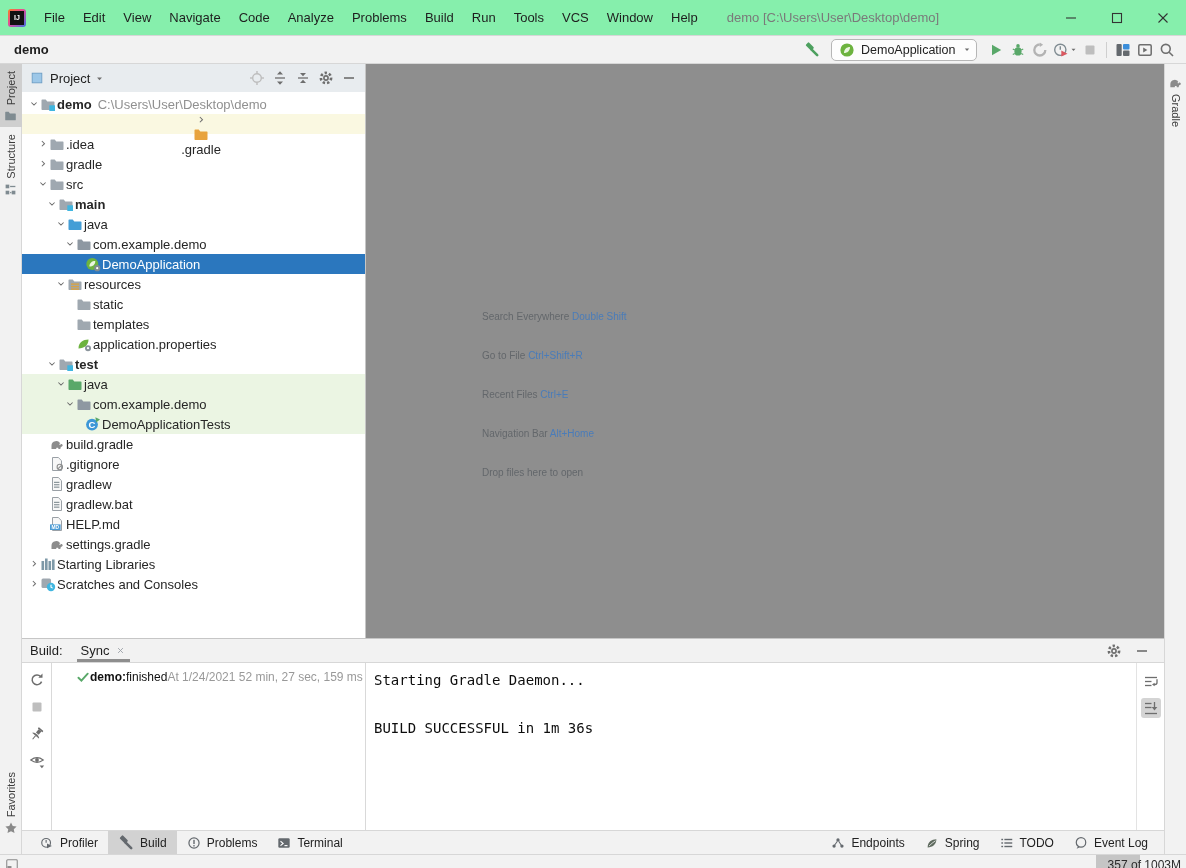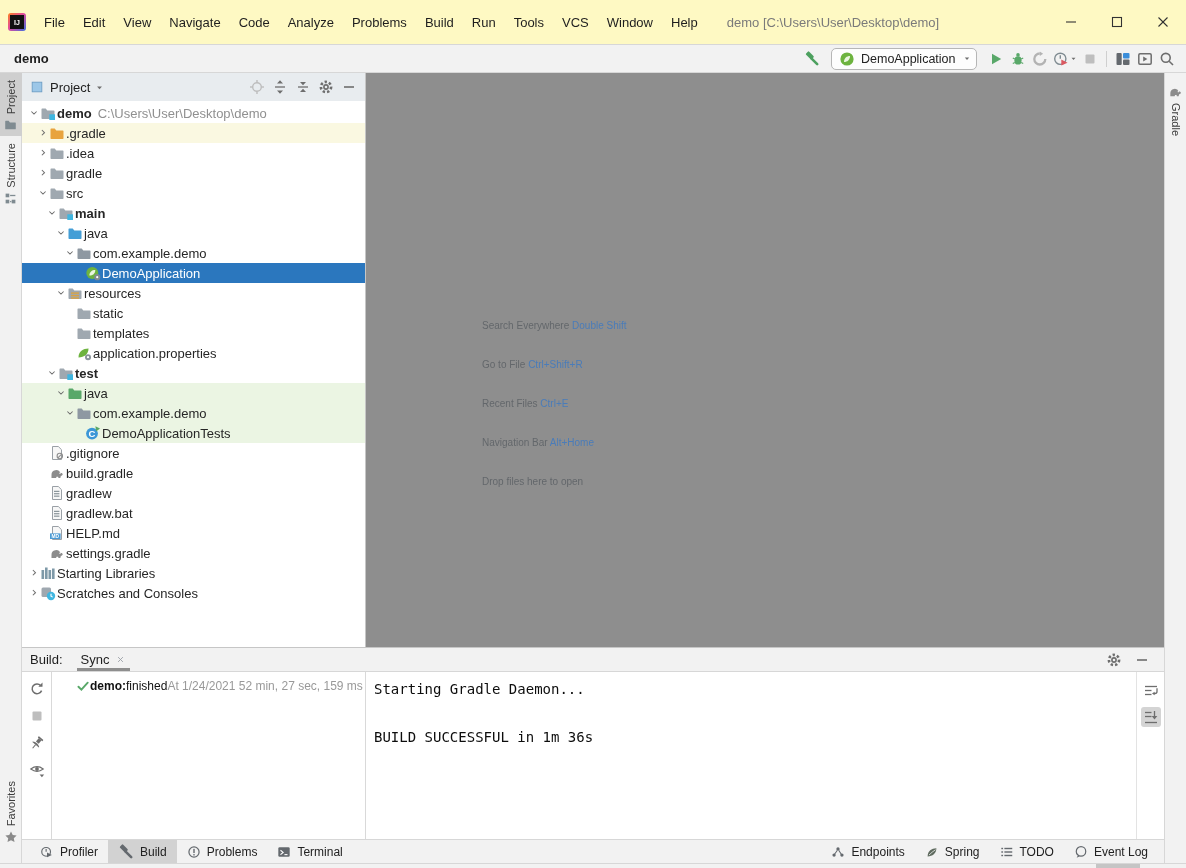--- a/index.html
+++ b/index.html
@@ -5,21 +5,21 @@
   * { box-sizing: border-box; }
   html,body { margin:0; padding:0; }
   body {
     width:1186px; height:868px; overflow:hidden;
     font-family:"Liberation Sans", sans-serif; font-size:13px; color:#1e1e1e;
     background:#F2F2F2;
   }
   svg { display:block; }
 
   
-  .titlebar { height:45px; display:flex; align-items:center; background:#fef9c3; border-bottom:1px solid #D7D7D7; }
+  .titlebar { height:36px; display:flex; align-items:center; background:#86efac; border-bottom:1px solid #D7D7D7; }
   .logo { width:18px; height:18px; margin:0 9px 0 8px; border-radius:3px;
           background:linear-gradient(135deg,#fc801d,#e34a9b 45%,#3d6fe0); display:flex; align-items:center; justify-content:center; }
   .logo-inner { width:14px;height:14px;background:#111;color:#fff;font-size:7px;font-weight:bold;display:flex;align-items:center;justify-content:center; }
   .menu-item { padding:0 9px; cursor:default; }
   .win-title { color:#7A7A7A; margin-left:20px; white-space:nowrap; }
   .win-btns { margin-left:auto; display:flex; height:100%; }
   .win-btn { width:46px; height:100%; display:flex; align-items:center; justify-content:center; }
 
   
   .toolbar { height:28px; display:flex; align-items:center; background:#F2F2F2; border-bottom:1px solid #D7D7D7; }
@@ -52,21 +52,21 @@
   .project-header { height:28px; background:#E8ECEF; display:flex; align-items:center; padding:0 8px; }
   .project-header .title { margin:0 4px 0 6px; }
   .ph-icons { margin-left:auto; display:flex; align-items:center; gap:7px; }
   .tree { flex:1; padding-top:2px; overflow:hidden; font-size:13px; }
   .tree-row { height:20px; display:flex; align-items:center; white-space:nowrap; }
   .tree-row .chev { width:12px; display:flex; align-items:center; justify-content:center; flex:none; }
   .tree-row .ticon { width:17px; display:flex; align-items:center; flex:none; }
   .tree-row .tlabel { color:#262626; }
   .tree-row .textra { color:#909090; margin-left:6px; }
   .tree-row.bold .tlabel { font-weight:bold; }
-  .tree-row.bg-yellow { background:#FAF8E1; }
+  .tree-row.bg-yellow { background:#FAF8E1;flex-direction:column; }
   .tree-row.bg-green { background:#EBF5E3; }
   .tree-row.bg-selected { background:#2B77BE; }
   .tree-row.bg-selected .tlabel { color:#fff; }
 
   
   .editor { flex:1; background:#8E8E8E; position:relative; }
   .shortcuts { position:absolute; left:116px; top:244px; }
   .sc-line { margin-bottom:21px; font-size:10px; line-height:18px; }
   .sc-label { color:#63676B; }
   .sc-keys { color:#4A7CB9; }
@@ -553,38 +553,38 @@
                   <text x="7" y="12" font-size="9.5" font-family="Liberation Sans, sans-serif" font-weight="bold" fill="#fff" text-anchor="middle">C</text>
                   <path d="M10.4 1.2 l4.6 2.3 -3.9 3 z" fill="#59A869"></path>
                 </svg>
               </span>
               <span class="tlabel">DemoApplicationTests</span>
             </div>
             <div class="tree-row" style="padding-left: 15px;">
               <span class="chev"></span>
               <span class="ticon">
                 <svg width="16" height="16" viewBox="0 0 16 16" xmlns="http://www.w3.org/2000/svg">
+                  <path d="M2.5 13 v-3.2 a4.6 4.6 0 0 1 8.9-1.7 c1-.6 2.3.1 2.3 1.2 0 .9-.7 1.5-1.8 1.5 l-.6 2.2 h-1.8 l-.4-1.2 h-1.6 l-.4 1.2 z" fill="#8C8C8C"></path>
+                  <circle cx="11" cy="8.2" r=".7" fill="#fff"></circle>
+                </svg>
+              </span>
+              <span class="tlabel">build.gradle</span>
+            </div>
+            <div class="tree-row" style="padding-left: 15px;">
+              <span class="chev"></span>
+              <span class="ticon">
+                <svg width="16" height="16" viewBox="0 0 16 16" xmlns="http://www.w3.org/2000/svg">
                   <path d="M3.5 1.5 h5.8 l3.2 3.2 v9.8 h-9 z" fill="#F7F7F7" stroke="#9AA0A6" stroke-width="1"></path>
                   <g stroke="#8E8E8E" stroke-width="1.1" fill="none">
                     <circle cx="10.8" cy="11" r="2.7"></circle>
                     <line x1="8.9" y1="12.9" x2="12.7" y2="9.1"></line>
                   </g>
                 </svg>
               </span>
               <span class="tlabel">.gitignore</span>
-            </div>
-            <div class="tree-row" style="padding-left: 15px;">
-              <span class="chev"></span>
-              <span class="ticon">
-                <svg width="16" height="16" viewBox="0 0 16 16" xmlns="http://www.w3.org/2000/svg">
-                  <path d="M2.5 13 v-3.2 a4.6 4.6 0 0 1 8.9-1.7 c1-.6 2.3.1 2.3 1.2 0 .9-.7 1.5-1.8 1.5 l-.6 2.2 h-1.8 l-.4-1.2 h-1.6 l-.4 1.2 z" fill="#8C8C8C"></path>
-                  <circle cx="11" cy="8.2" r=".7" fill="#fff"></circle>
-                </svg>
-              </span>
-              <span class="tlabel">build.gradle</span>
             </div>
             <div class="tree-row" style="padding-left: 15px;">
               <span class="chev"></span>
               <span class="ticon">
                 <svg width="16" height="16" viewBox="0 0 16 16" xmlns="http://www.w3.org/2000/svg">
                   <path d="M3.5 1.5 h5.8 l3.2 3.2 v9.8 h-9 z" fill="#F7F7F7" stroke="#9AA0A6" stroke-width="1"></path>
                   <g fill="#7F8B91">
                     <rect x="5" y="5.8" width="5.4" height="1.1"></rect>
                     <rect x="5" y="8.2" width="5.4" height="1.1"></rect>
                     <rect x="5" y="10.6" width="5.4" height="1.1"></rect>

